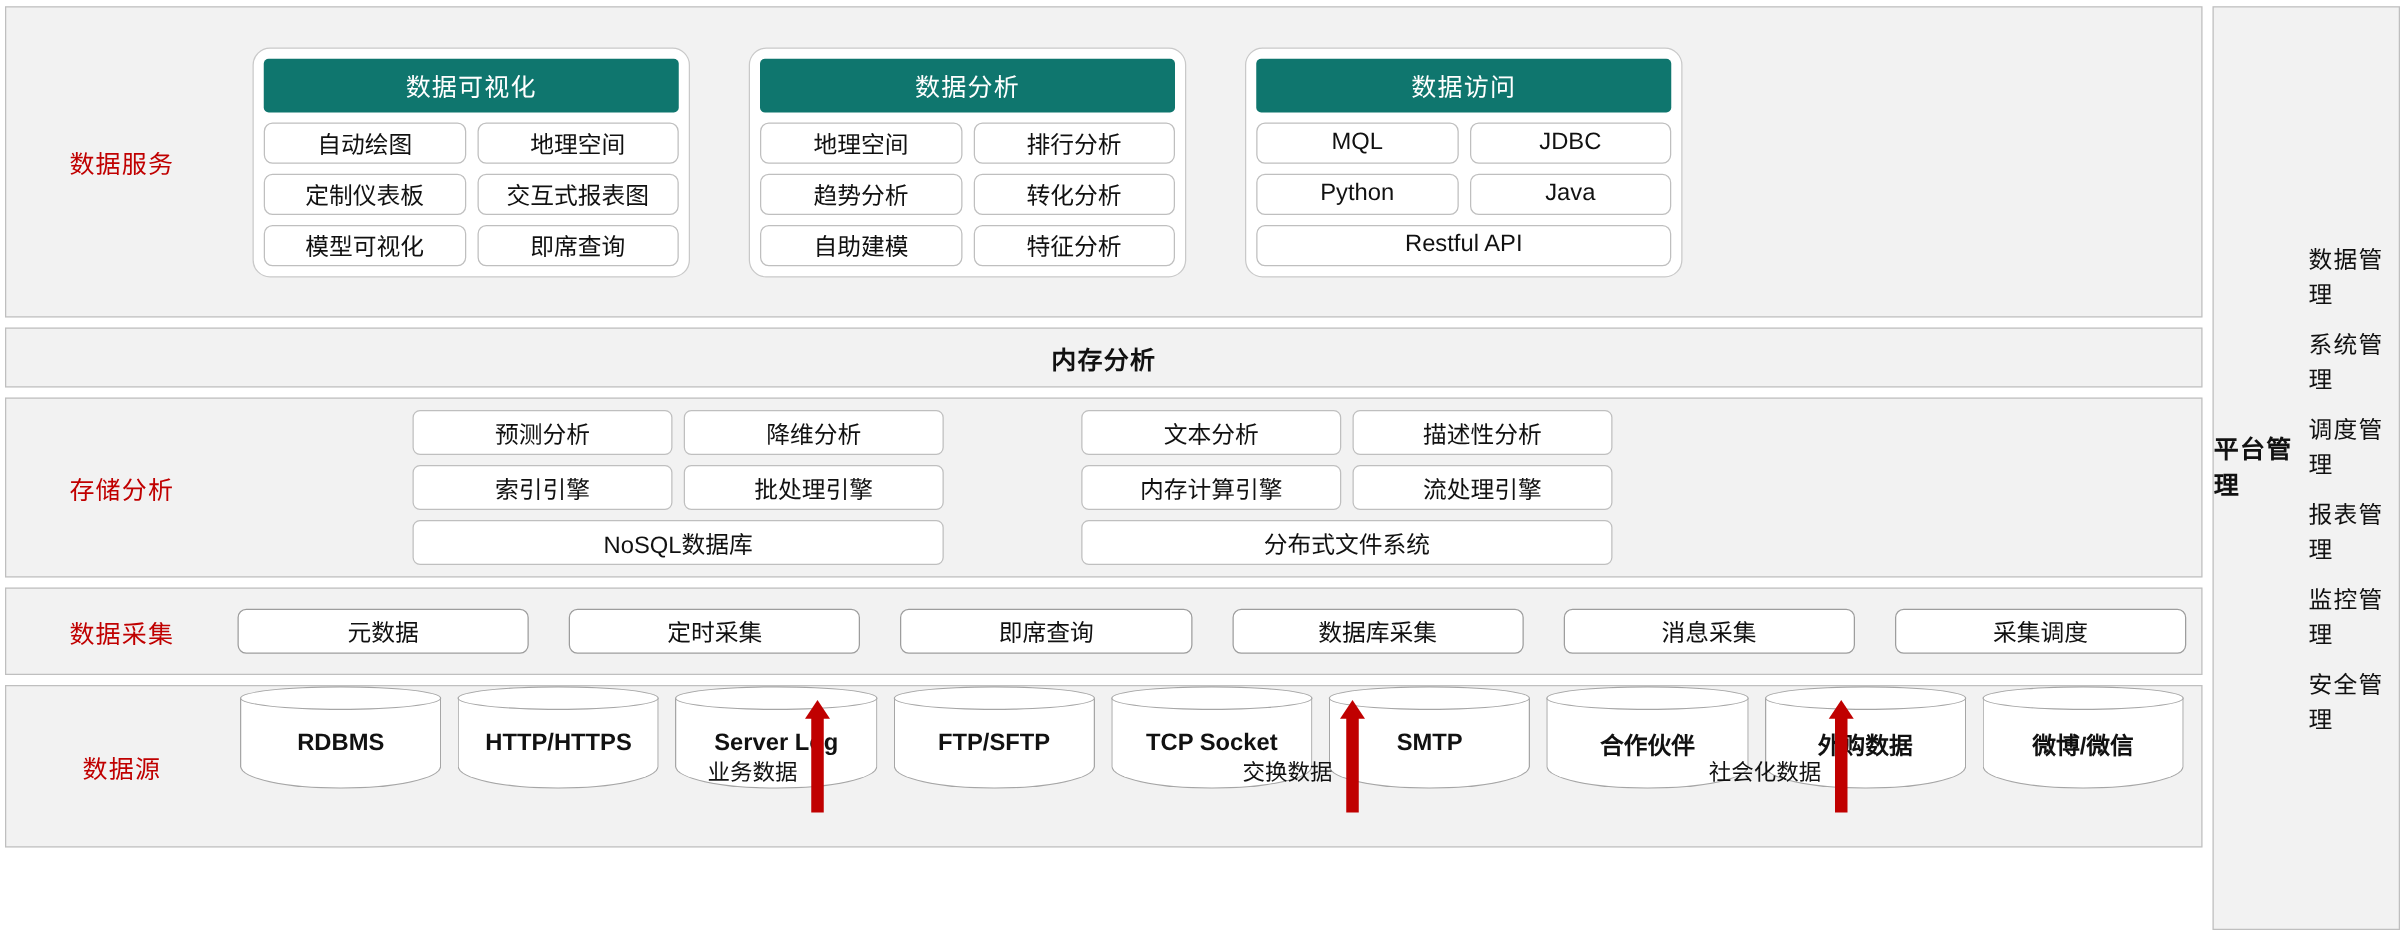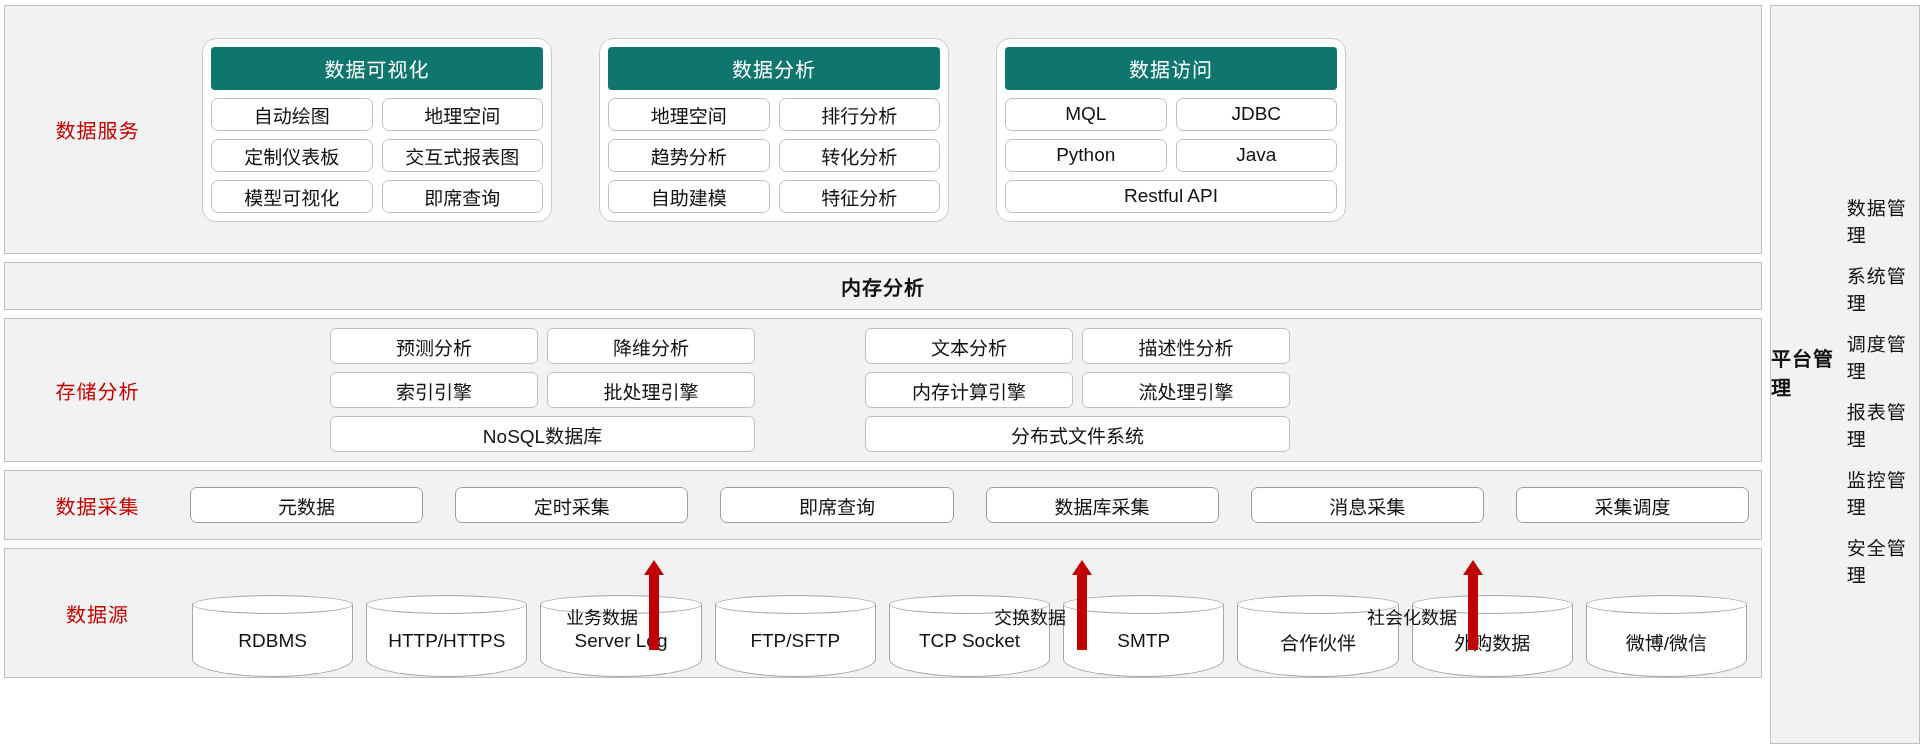--- a/index.html
+++ b/index.html
@@ -99,22 +99,23 @@
   .cbox {
     background: #ffffff; border: 1px solid #9d9d9d; border-radius: 7px;
     height: 36px; flex: 1 1 0;
     display: flex; align-items: center; justify-content: center;
     font-size: 19px; color: #111; white-space: nowrap;
   }
 
   
   #row-source { height: 130px; }
   #source-items {
-    display: flex; height: 100%; align-items: flex-end; gap: 9px;
+    display: flex; height: 100%; align-items: flex-start; gap: 9px;
     padding: 0 12px 0 0;
+    font-weight: bold;
   }
   .cyl {
     position: relative; flex: 1 1 0; height: 82px;
     display: flex; align-items: center; justify-content: center;
   }
   .cyl .body {
     position: absolute; left: 2px; right: 2px; top: 9px; bottom: 0;
     border: 1px solid #a6a6a6;
     border-top: none;
     border-radius: 0 0 50% 50% / 0 0 18px 18px;

